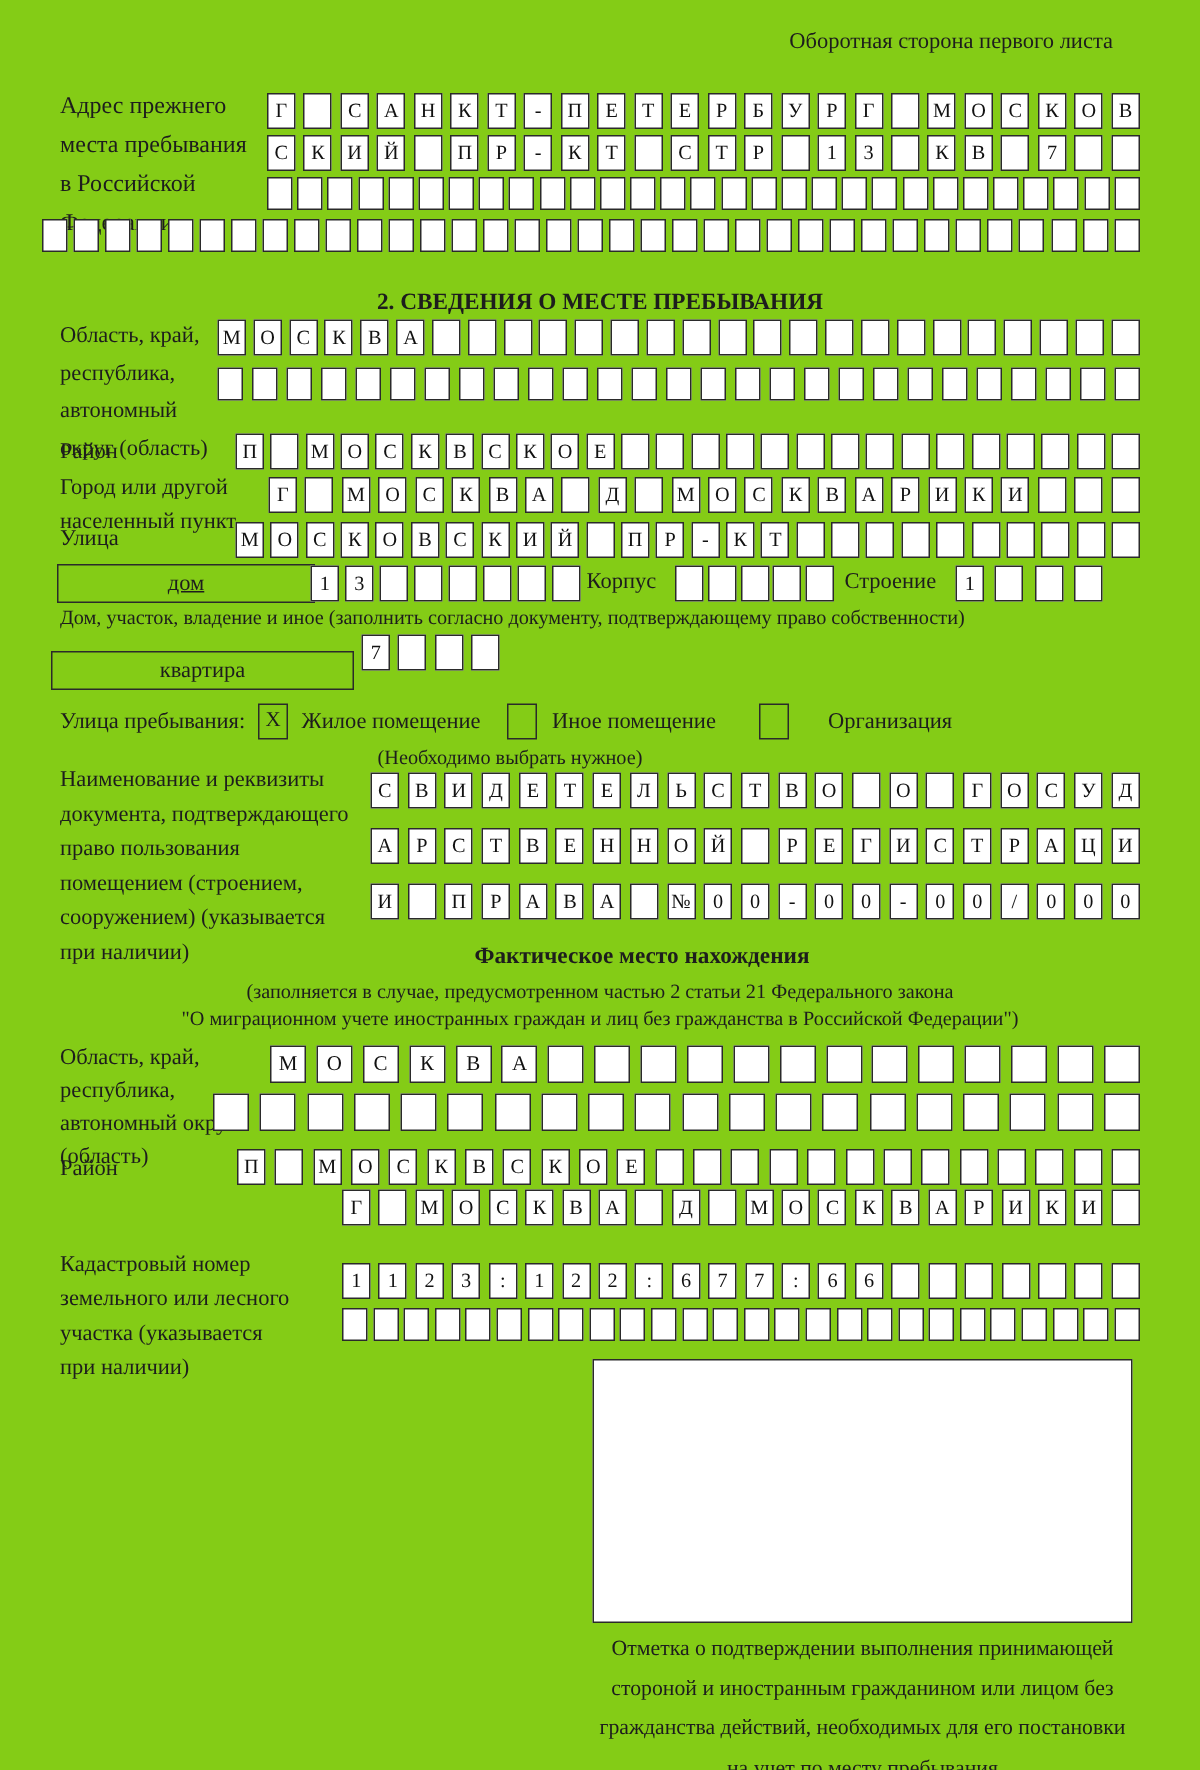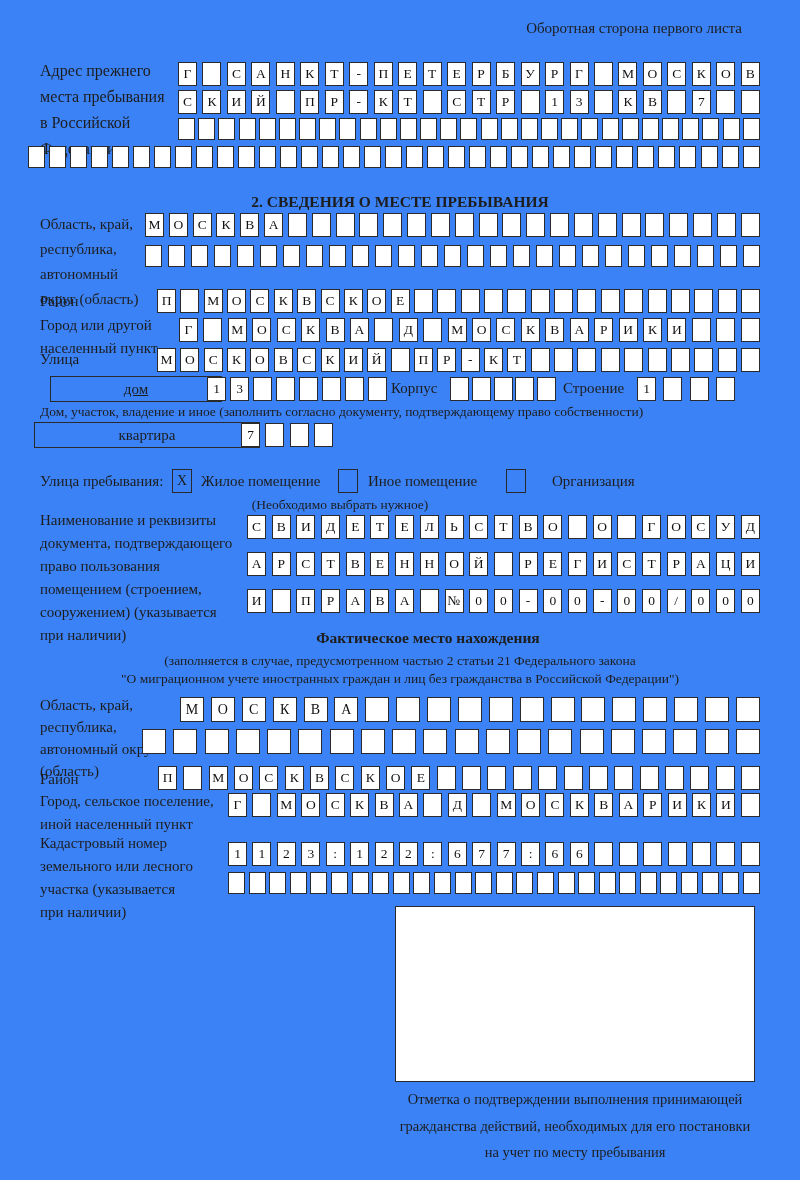--- a/index.html
+++ b/index.html
@@ -1,18 +1,18 @@
 <!DOCTYPE html>
 <html><head>
 <meta charset="utf-8">
 <style>
   html,body{margin:0;padding:0;background:#888;}
   #page{
     position:relative;width:800px;height:1180px;margin:0 auto;
-    background:#3b82f6;color:#1d1d1d;
+    background:#84cc16;color:#1d1d1d;
     font-family:"Liberation Serif","DejaVu Serif",serif;
     overflow:hidden;
   }
   .abs{position:absolute;}
   .lbl{font-size:15px;color:#1d1d1d;white-space:nowrap;}
   .note{font-size:13.5px;text-align:center;white-space:nowrap;}
   .title{font-size:15.5px;font-weight:bold;text-align:center;white-space:nowrap;}
   .boxrow{display:flex;justify-content:space-between;align-items:flex-start;}
   .cbox{
     border:1.6px solid #2a2a2a;background:#fff;box-sizing:border-box;
@@ -320,21 +320,21 @@
       <div class="cbox b19"></div>
       <div class="cbox b19"></div>
       <div class="cbox b19"></div>
       <div class="cbox b19"></div>
       <div class="cbox b19"></div>
       <div class="cbox b19"></div>
       <div class="cbox b19"></div>
       <div class="cbox b19"></div>
     </div>
 
-  <div class="abs bigfield" style="left:50px;top:376px;width:172px;height:26px;text-decoration:underline;">дом</div>
+  <div class="abs bigfield" style="left:38px;top:376px;width:172px;height:26px;text-decoration:underline;">дом</div>
   <div class="abs boxrow" style="left:207px;top:377px;width:180px;">
       <div class="cbox b19">1</div>
       <div class="cbox b19">3</div>
       <div class="cbox b19"></div>
       <div class="cbox b19"></div>
       <div class="cbox b19"></div>
       <div class="cbox b19"></div>
       <div class="cbox b19"></div>
       <div class="cbox b19"></div>
     </div>
@@ -348,21 +348,21 @@
     </div>
   <div class="abs lbl" style="left:563px;top:380px;">Строение</div>
   <div class="abs boxrow" style="left:637px;top:377px;width:98px;">
       <div class="cbox b19">1</div>
       <div class="cbox b19"></div>
       <div class="cbox b19"></div>
       <div class="cbox b19"></div>
     </div>
   <div class="abs note" style="left:40px;top:404px;text-align:center;">Дом, участок, владение и иное (заполнить согласно документу, подтверждающему право собственности)</div>
 
-  <div class="abs bigfield" style="left:34px;top:422px;width:226px;height:26px;">квартира</div>
+  <div class="abs bigfield" style="left:34px;top:434px;width:202px;height:26px;">квартира</div>
   <div class="abs boxrow" style="left:241px;top:423px;width:92px;">
       <div class="cbox b19">7</div>
       <div class="cbox b19"></div>
       <div class="cbox b19"></div>
       <div class="cbox b19"></div>
     </div>
 
   <div class="abs lbl" style="left:40px;top:473px;">Улица пребывания:</div>
   <div class="abs chk" style="left:172px;top:469px;">X</div>
   <div class="abs lbl" style="left:201px;top:473px;">Жилое помещение</div>
@@ -525,24 +525,20 @@
       <div class="cbox b19"></div>
       <div class="cbox b19"></div>
       <div class="cbox b19"></div>
       <div class="cbox b19"></div>
       <div class="cbox b19"></div>
       <div class="cbox b19"></div>
       <div class="cbox b19"></div>
       <div class="cbox b19"></div>
     </div>
 
-  <div class="abs" style="left:40px;top:790px;line-height:23px;font-size:15px;">
-    <div>Город, сельское поселение,</div>
-    <div>иной населенный пункт</div>
-  </div>
   <div class="abs boxrow" style="left:228px;top:793px;width:532px;">
       <div class="cbox b19">Г</div>
       <div class="cbox b19"></div>
       <div class="cbox b19">М</div>
       <div class="cbox b19">О</div>
       <div class="cbox b19">С</div>
       <div class="cbox b19">К</div>
       <div class="cbox b19">В</div>
       <div class="cbox b19">А</div>
       <div class="cbox b19"></div>
@@ -616,17 +612,18 @@
       <div class="cbox b17"></div>
       <div class="cbox b17"></div>
       <div class="cbox b17"></div>
       <div class="cbox b17"></div>
       <div class="cbox b17"></div>
     </div>
 
   <div class="abs stamp" style="left:395px;top:906px;width:360px;height:176px;"></div>
   <div class="abs caption" style="left:372px;top:1086px;width:406px;">
     <div>Отметка о подтверждении выполнения принимающей</div>
+    <div>стороной и иностранным гражданином или лицом без</div>
     <div>гражданства действий, необходимых для его постановки</div>
     <div>на учет по месту пребывания</div>
   </div>
 
 </div>
 
 </body></html>

